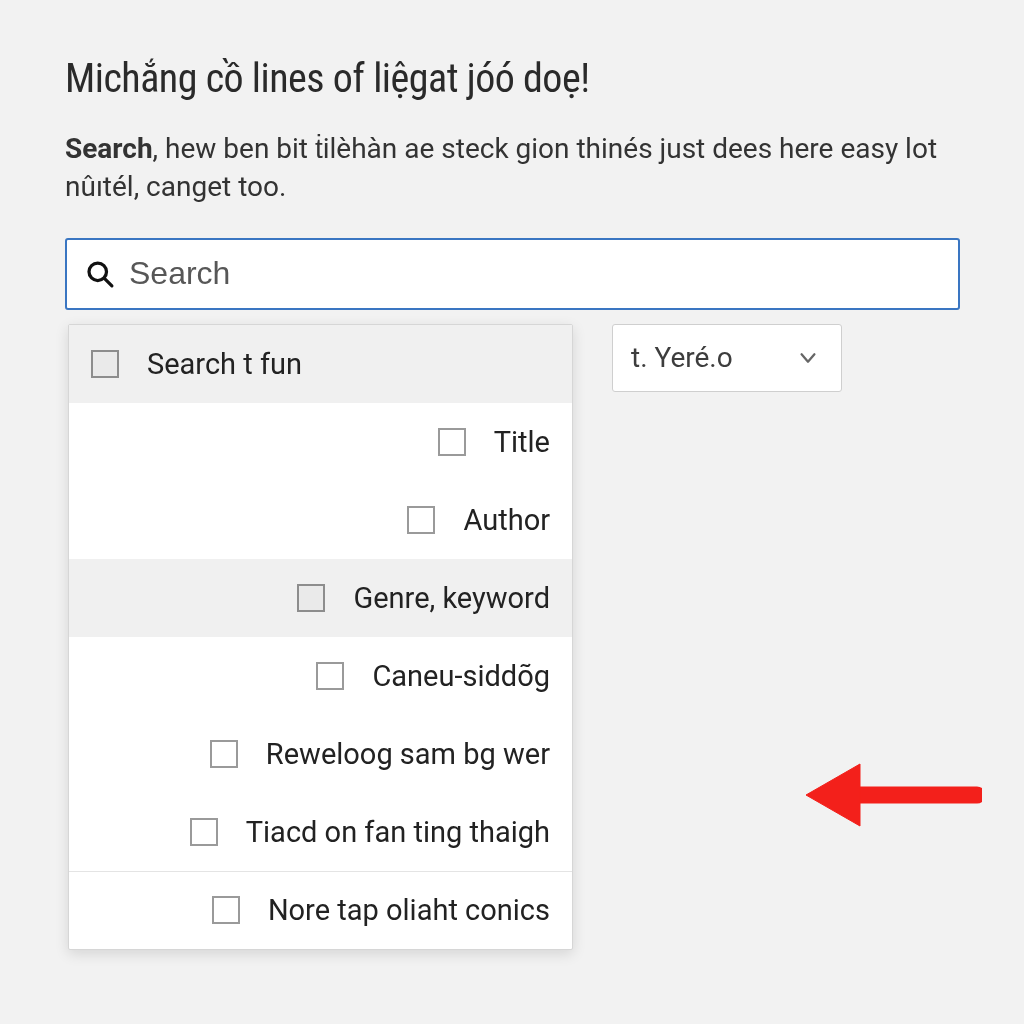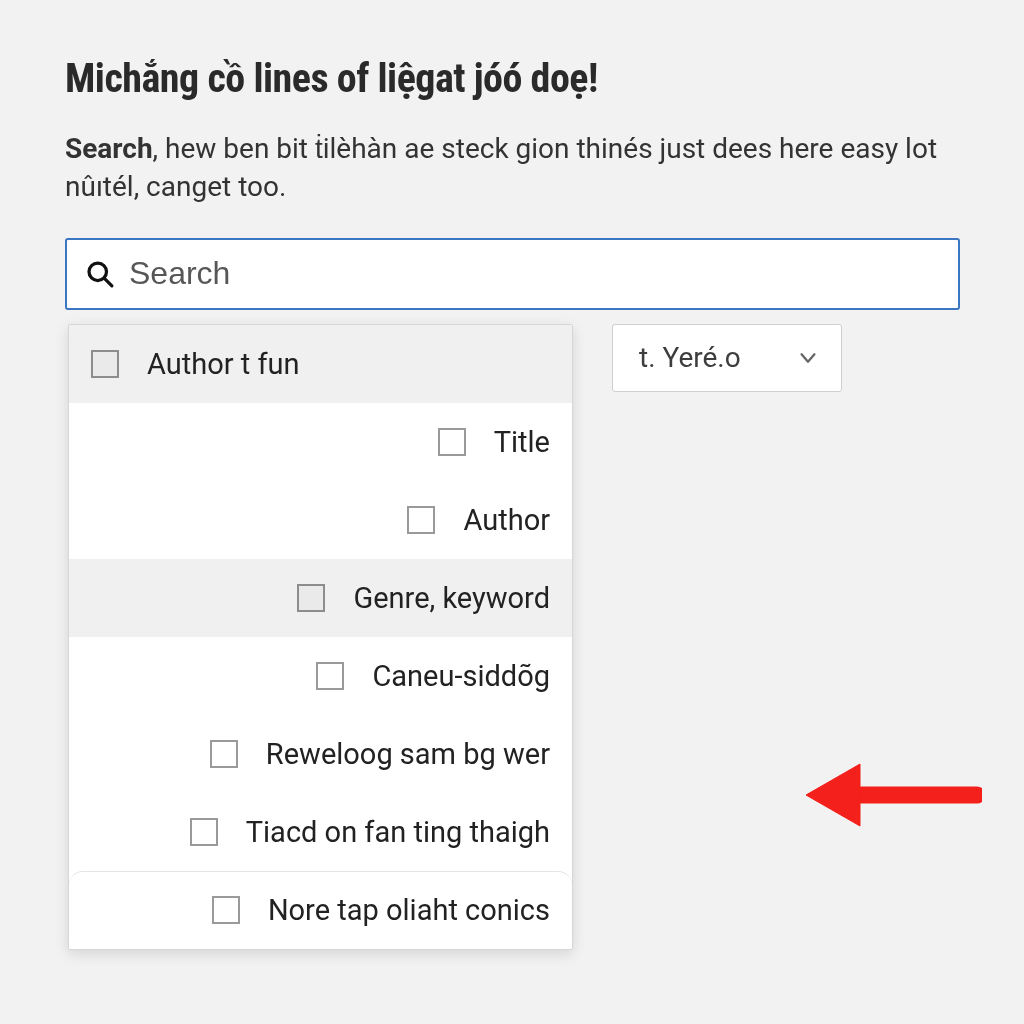--- a/index.html
+++ b/index.html
@@ -7,21 +7,21 @@
   body {
     font-family: -apple-system, "Segoe UI", Roboto, Arial, sans-serif;
     background: #f2f2f2;
     color: #222;
     padding: 55px 60px 0 65px;
     position: relative;
     overflow: hidden;
   }
   .title {
     font-size: 40px;
-    font-weight: 700;
+    font-weight: 400;
     letter-spacing: -0.5px;
     color: #2a2a2a;
     margin-bottom: 28px;
     font-stretch: condensed;
   }
   .subtitle {
     font-size: 28px;
     line-height: 1.35;
     color: #333;
     margin-bottom: 32px;
@@ -66,21 +66,21 @@
     right: 118px;
     top: 0;
     width: 230px;
     height: 68px;
     background: #fff;
     border: 1px solid #cfcfcf;
     border-radius: 3px;
     display: flex;
     align-items: center;
     justify-content: space-between;
-    padding: 0 22px 0 26px;
+    padding: 0 22px 0 18px;
     font-size: 28px;
     color: #3d3d3d;
   }
   .chevron {
     width: 22px; height: 22px; flex: none;
   }
   .dropdown {
     position: absolute;
     left: 3px;
     top: 0;
@@ -95,21 +95,21 @@
     display: flex;
     align-items: center;
     height: 78px;
     padding: 0 22px;
     font-size: 29px;
     color: #222;
     cursor: pointer;
   }
   .opt.hover { background: #f0f0f0; }
   .opt + .opt { border-top: 1px solid rgba(0,0,0,0); justify-content: flex-end; }
-  .dropdown .sep { border-top: 1px solid #e4e4e4; border-radius: 14px; }
+  .dropdown .sep { border-top: 1px solid #e4e4e4; }
   .chk {
     width: 28px; height: 28px;
     border: 2px solid #9a9a9a;
     margin-right: 28px;
     flex: none;
     background: #fff;
   }
   .opt.hover .chk { background: #eaeaea; border-color: #8d8d8d; }
   .arrow {
     position: absolute;
@@ -142,21 +142,21 @@
     <div class="select-box">
       <span>t. Yeré.o</span>
       <svg class="chevron" viewBox="0 0 24 24" fill="none" stroke="#666" stroke-width="2.5" stroke-linecap="round" stroke-linejoin="round">
         <polyline points="5 8 12 16 19 8"></polyline>
       </svg>
     </div>
 
     <div class="dropdown" id="dropdown">
         <div class="opt hover">
           <span class="chk"></span>
-          <span>Author t fun</span>
+          <span>Search t fun</span>
         </div>
         <div class="opt">
           <span class="chk"></span>
           <span>Title</span>
         </div>
         <div class="opt">
           <span class="chk"></span>
           <span>Author</span>
         </div>
         <div class="opt hover">

